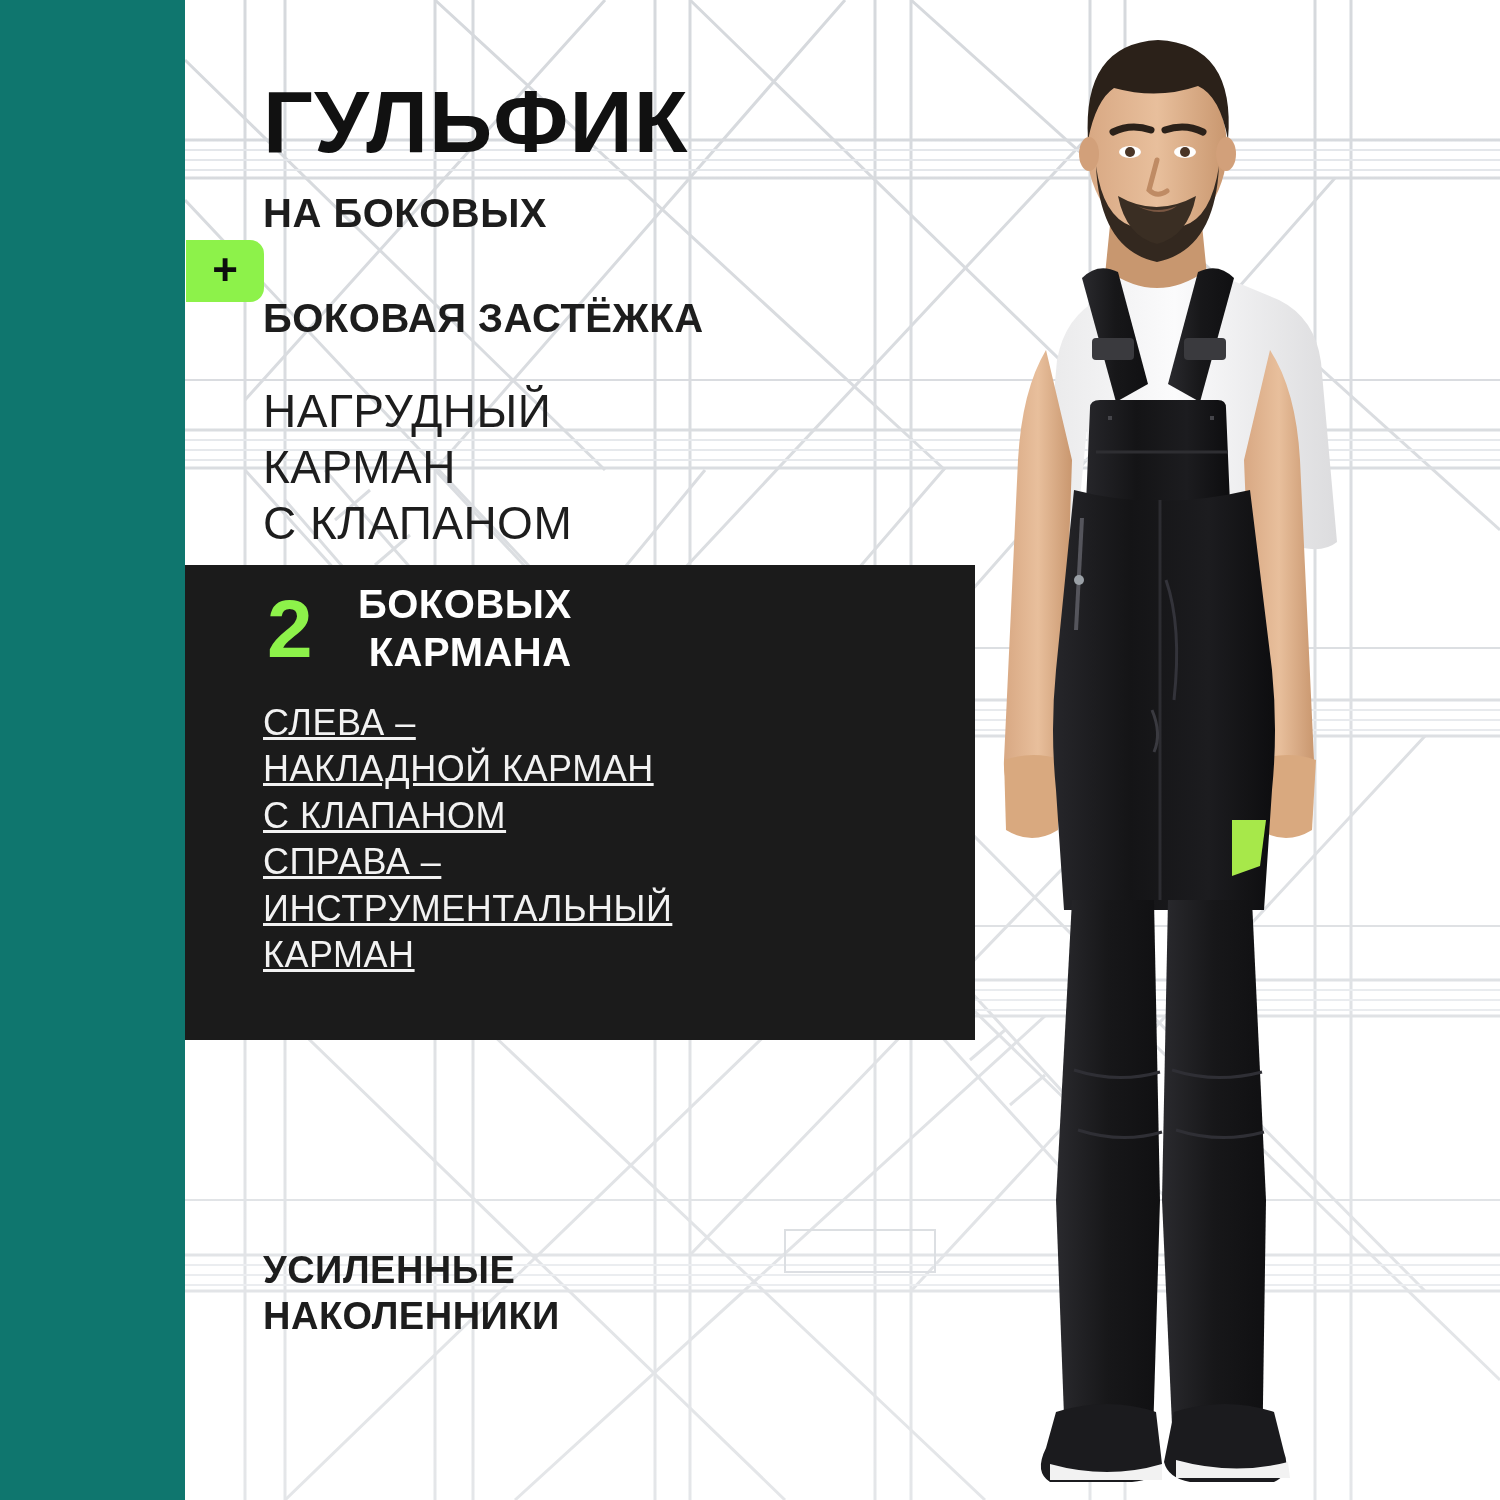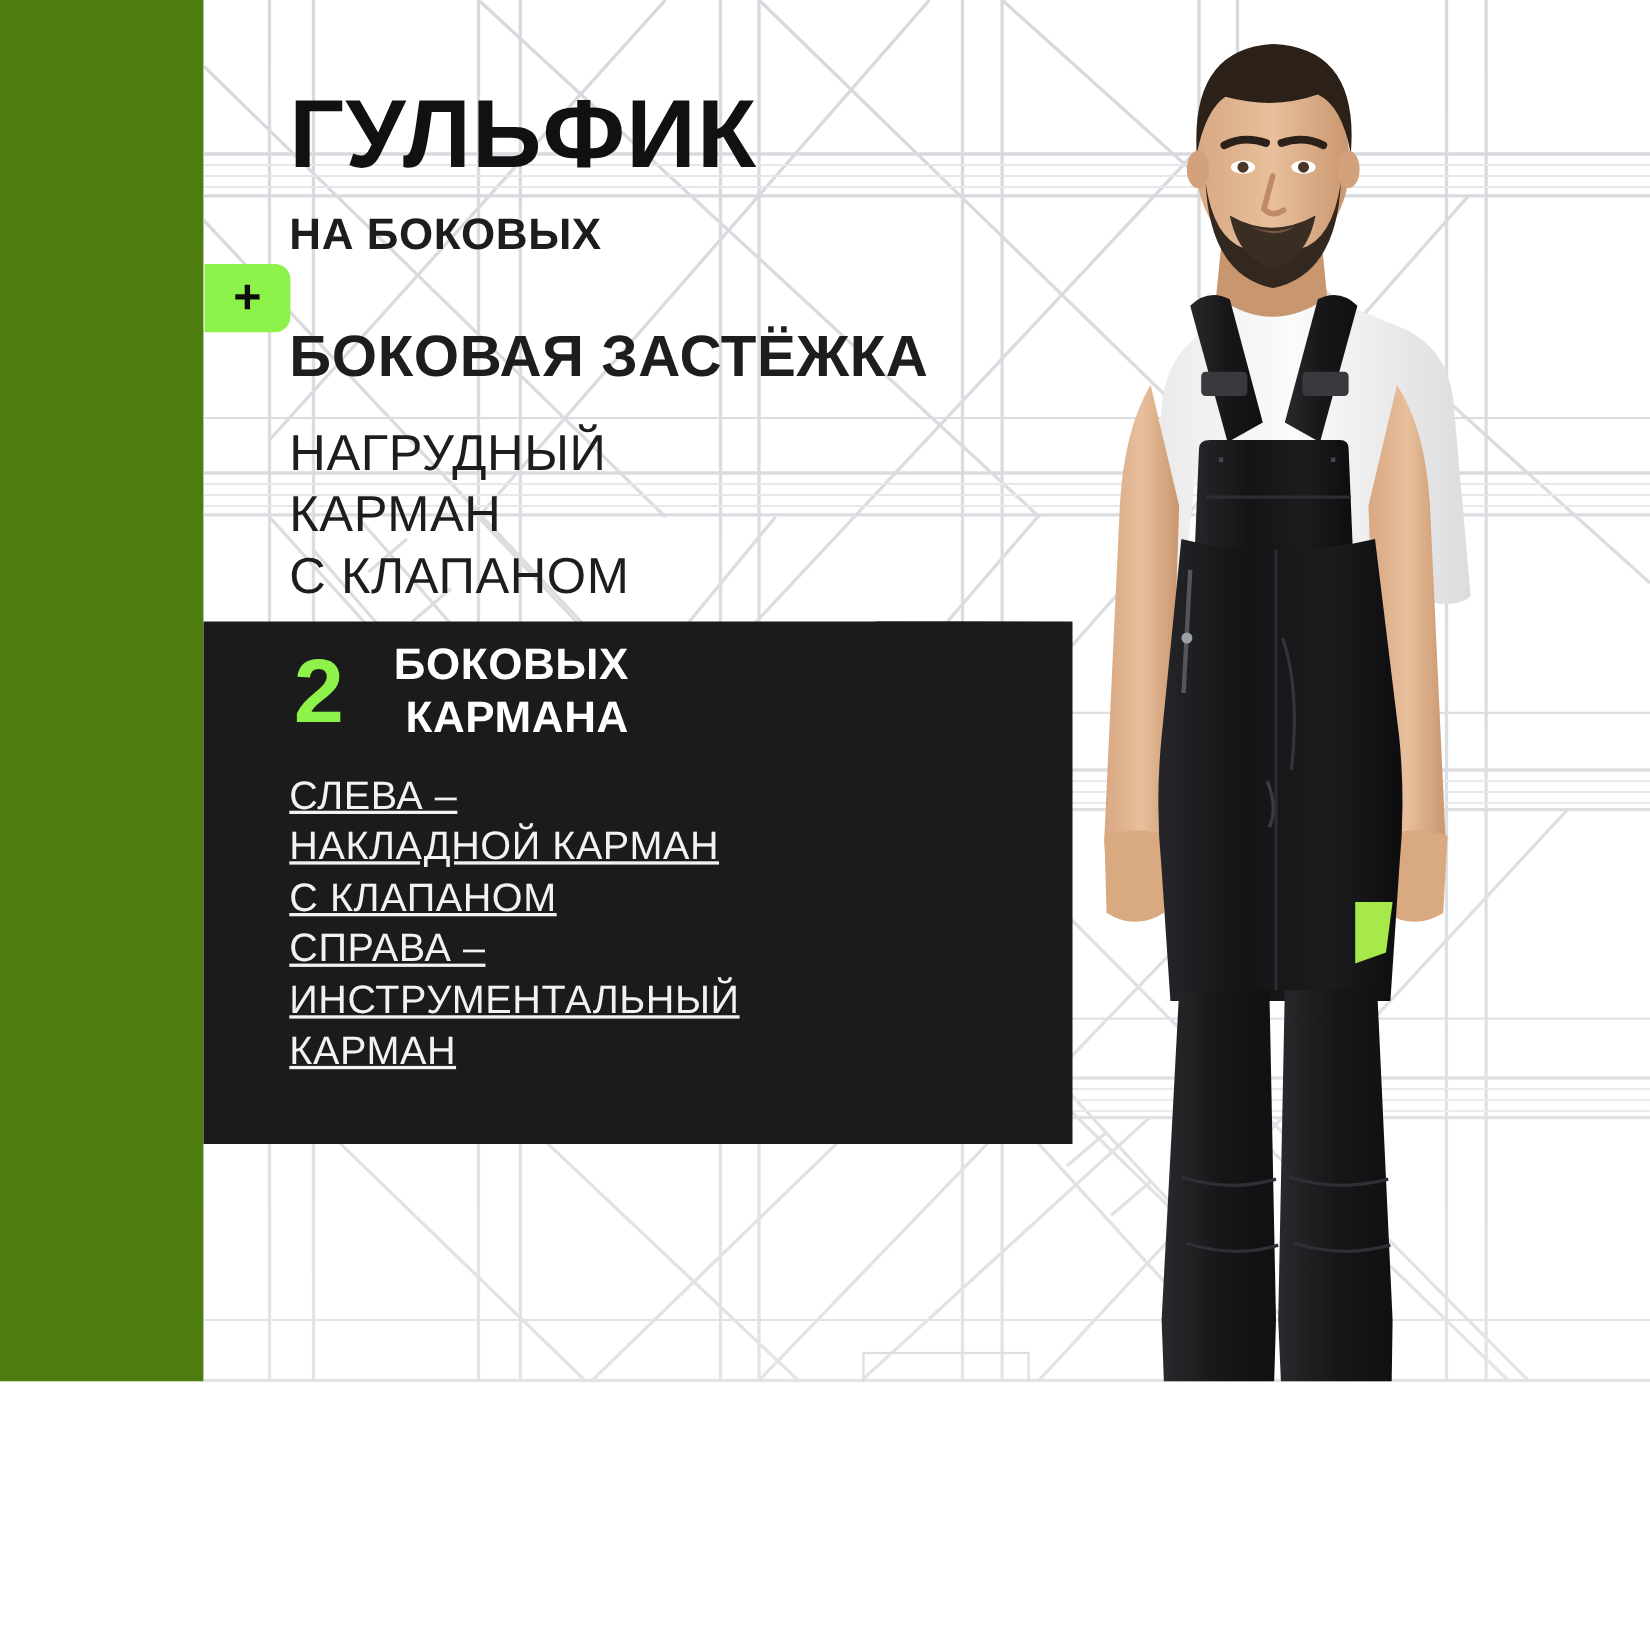--- a/index.html
+++ b/index.html
@@ -6,22 +6,22 @@
     margin: 0;
     padding: 0;
     background: #ffffff;
   }
   body {
     font-family: "Liberation Sans", sans-serif;
   }
   .canvas {
     position: relative;
     width: 1500px;
-    height: 1256px;
-    background: #4d7c0f;
+    height: 1500px;
+    background: #0f766e;
     overflow: hidden;
   }
 
   
   .bg-sketch {
     position: absolute;
     left: 185px;
     top: 0;
     width: 1315px;
     height: 1500px;
@@ -96,21 +96,21 @@
     transform: translate(-50%, -52%);
     font-size: 44px;
     font-weight: 700;
     color: #0d0d0d;
     line-height: 1;
   }
 
   .side-fastening {
     left: 263px;
     top: 295px;
-    font-size: 53px;
+    font-size: 40px;
     font-weight: 700;
     color: #1d1d1d;
     line-height: 1.15;
   }
 
   .chest-pocket {
     left: 263px;
     top: 383px;
     font-size: 46px;
     font-weight: 400;
@@ -359,14 +359,16 @@
   <div class="txt two-number">2</div>
   <div class="txt side-pockets" style="white-space: pre-line; text-align: right;">БОКОВЫХ
 КАРМАНА</div>
   <div class="txt pocket-detail" style="white-space: pre-line; text-decoration: underline;">СЛЕВА –
 НАКЛАДНОЙ КАРМАН
 С КЛАПАНОМ
 СПРАВА –
 ИНСТРУМЕНТАЛЬНЫЙ
 КАРМАН</div>
 
+  <div class="txt knee-pads" style="white-space: pre-line;">УСИЛЕННЫЕ
+НАКОЛЕННИКИ</div>
 
 </div>
 
 </body></html>

